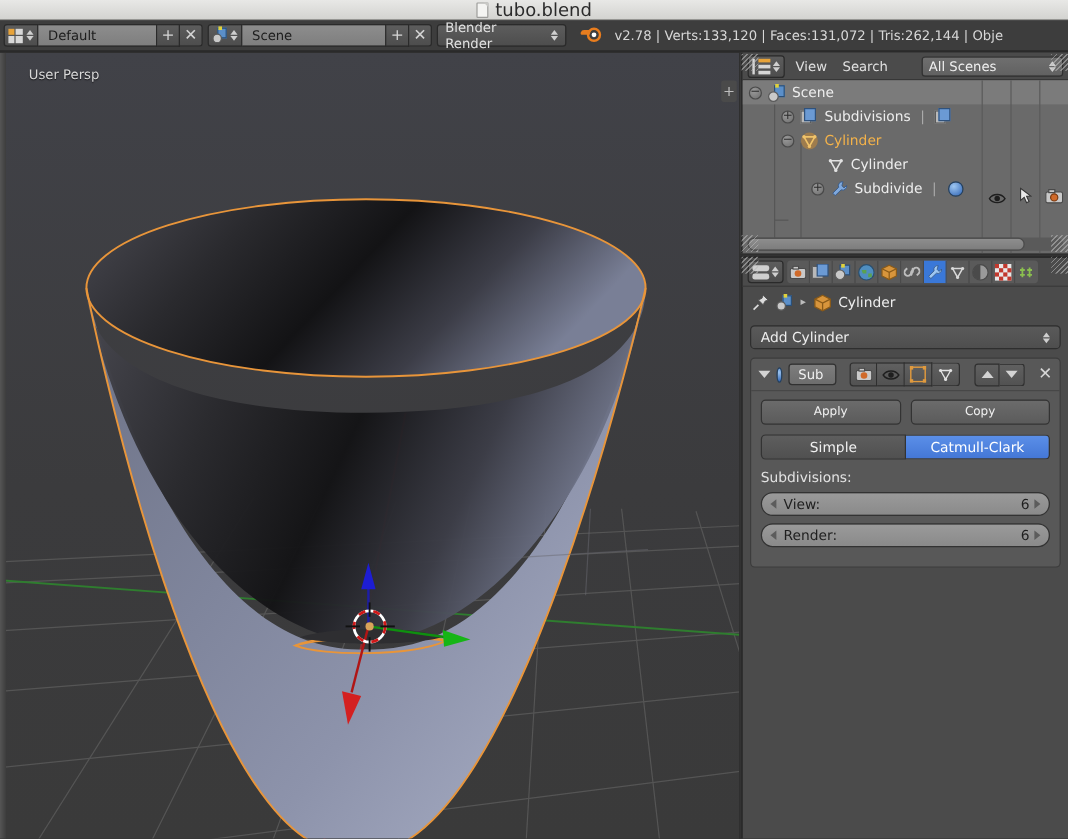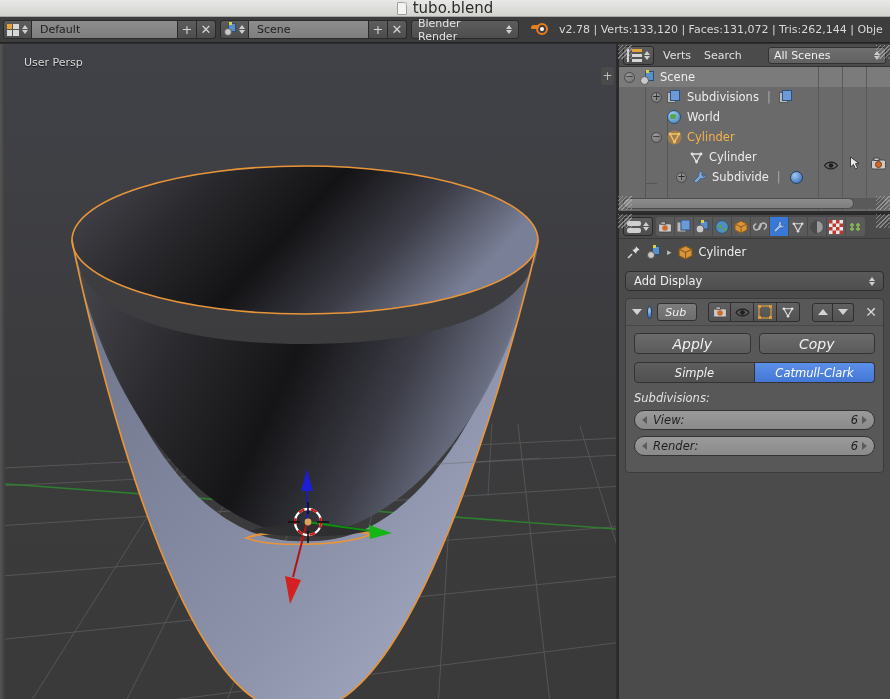--- a/index.html
+++ b/index.html
@@ -177,21 +177,21 @@
     font-size:11.5px; color:#ededed;
   }
   .pin{ width:14px;height:14px; position:relative; }
   .pbody{ padding:6px 6px 0 6px; }
 
   .wide-drop{
     height:20px; background:linear-gradient(#5a5a5a,#4e4e4e); border:1px solid #2e2e2e;
     border-radius:4px; display:flex; align-items:center; justify-content:space-between;
     padding:0 8px; font-size:11.5px; color:#ededed; margin-bottom:7px;
   }
-  .mod-panel{ background:#585858; border:1px solid #3c3c3c; border-radius:4px;font-style:italic; }
+  .mod-panel{ background:#585858; border:1px solid #3c3c3c; border-radius:4px; }
   .mod-head{
     height:27px; display:flex; align-items:center; gap:5px; padding:0 6px;
     border-bottom:1px solid #474747;
   }
   .tri-down{ width:0;height:0;border-left:5px solid transparent;border-right:5px solid transparent;border-top:6px solid #d3d3d3;}
   .mod-ball{ width:13px;height:13px;border-radius:50%;
     background:radial-gradient(circle at 35% 30%,#9ec6f0,#2d63b5); border:1px solid #24405f;}
   .namefield{
     height:18px; min-width:40px; background:linear-gradient(#7d7d7d,#6d6d6d);
     border:1px solid #313131; border-radius:3px; display:flex;align-items:center;
@@ -212,21 +212,21 @@
   .arrbtn.l{ border-radius:3px 0 0 3px; }
   .arrbtn.r{ border-left:none; border-radius:0 3px 3px 0; }
   .xbtn{ margin-left:6px; color:#d6d6d6; font-size:14px; line-height:1; }
 
   .mod-body{ padding:7px 8px 10px 8px; }
   .btnrow{ display:flex; gap:8px; margin-bottom:8px; }
   .bigbtn{
     flex:1; height:21px; background:linear-gradient(#6b6b6b,#5b5b5b);
     border:1px solid #333; border-radius:4px;
     display:flex;align-items:center;justify-content:center;
-    font-size:14px; color:#f0f0f0;
+    font-size:10px; color:#f0f0f0;
   }
   .segrow{ display:flex; margin-bottom:8px; }
   .seg{
     flex:1; height:21px; display:flex;align-items:center;justify-content:center;
     font-size:11.5px; color:#f0f0f0; border:1px solid #333;
     background:linear-gradient(#5e5e5e,#505050);
   }
   .seg:first-child{ border-radius:4px 0 0 4px; }
   .seg:last-child{ border-left:none; border-radius:0 4px 4px 0; }
   .seg.on{ background:linear-gradient(#5b8fe8,#4477d6); color:#fff; }
@@ -277,21 +277,21 @@
           <span class="y"></span>
             <span></span>
             <span></span>
             <span></span>
         </div>
         <div class="updown">
             <i class="u"></i>
             <i class="d"></i>
           </div>
       </div>
-      <div class="txtfield" style="width:146px">Default</div>
+      <div class="txtfield" style="width:99px">Default</div>
       <div class="sq-btn">+</div>
       <div class="sq-btn last">✕</div>
     </div>
 
     <div class="tb-group">
       <div class="icon-btn">
         <div class="scene-ico">
           <div class="cu"></div>
             <div class="sp"></div>
             <div class="dt"></div>
@@ -423,21 +423,21 @@
           <div class="vl"></div>
             <div class="bar b1"></div>
             <div class="bar b2"></div>
             <div class="bar b3"></div>
         </div>
         <div class="updown">
             <i class="u"></i>
             <i class="d"></i>
           </div>
       </div>
-      <div class="menu-item">Verts</div>
+      <div class="menu-item">View</div>
       <div class="menu-item">Search</div>
       <div class="scenes-sel">
         <span>All Scenes</span>
         <span class="updown">
             <i class="u"></i>
             <i class="d"></i>
           </span>
       </div>
     </div>
 
@@ -465,27 +465,20 @@
           <div style="position:absolute;left:3px;top:0;width:10px;height:11px;background:#6b9ad4;border:1px solid #2f527d;"></div>
         </div>
         <div class="lbl">Subdivisions</div>
         <span style="color:#aaa; margin:0 3px;">|</span>
         <div class="ico16">
           <div style="position:absolute;left:0;top:2px;width:9px;height:11px;background:#b9b9b9;border:1px solid #5b5b5b;"></div>
           <div style="position:absolute;left:3px;top:0;width:10px;height:11px;background:#6b9ad4;border:1px solid #2f527d;"></div>
         </div>
       </div>
 
-      <div class="out-row" style="padding-left:48px; gap:5px;">
-        <div class="ico16">
-          <div style="position:absolute;left:0;top:0;width:14px;height:14px;border-radius:50%;background:radial-gradient(circle at 35% 30%,#9fd0ef,#3f79b0);border:1px solid #2b4f6e;"></div>
-          <div style="position:absolute;left:3px;top:4px;width:6px;height:5px;background:#5aa24e;border-radius:2px;"></div>
-        </div>
-        <div class="lbl">World</div>
-      </div>
 
       <div class="out-row" style="padding-left:32px; gap:5px;">
         <div class="expander">−</div>
         <div class="ico16">
           <svg width="15" height="15" viewBox="0 0 15 15">
             <circle cx="7.5" cy="7.5" r="7" fill="#c98a35" opacity="0.55"></circle>
             <path d="M3 4 L12 4 L7.5 12 Z" fill="none" stroke="#f0c36a" stroke-width="1.4"></path>
             <circle cx="3" cy="4" r="1.4" fill="#f0c36a"></circle>
               <circle cx="12" cy="4" r="1.4" fill="#f0c36a"></circle>
             <circle cx="7.5" cy="12" r="1.4" fill="#f0c36a"></circle>
@@ -668,21 +661,21 @@
             <path d="M7 1 L13 4 L13 10 L7 13 L1 10 L1 4 Z" fill="#d8953c" stroke="#8a5a18"></path>
             <path d="M1 4 L7 7 L13 4 M7 7 L7 13" stroke="#8a5a18" fill="none"></path>
           </svg>
       </div>
       <span>Cylinder</span>
     </div>
 
     <div class="pbody">
 
       <div class="wide-drop">
-        <span>Add Display</span>
+        <span>Add Cylinder</span>
         <span class="updown">
             <i class="u"></i>
             <i class="d"></i>
           </span>
       </div>
 
       <div class="mod-panel">
 
         <div class="mod-head">
           <div class="tri-down"></div>

